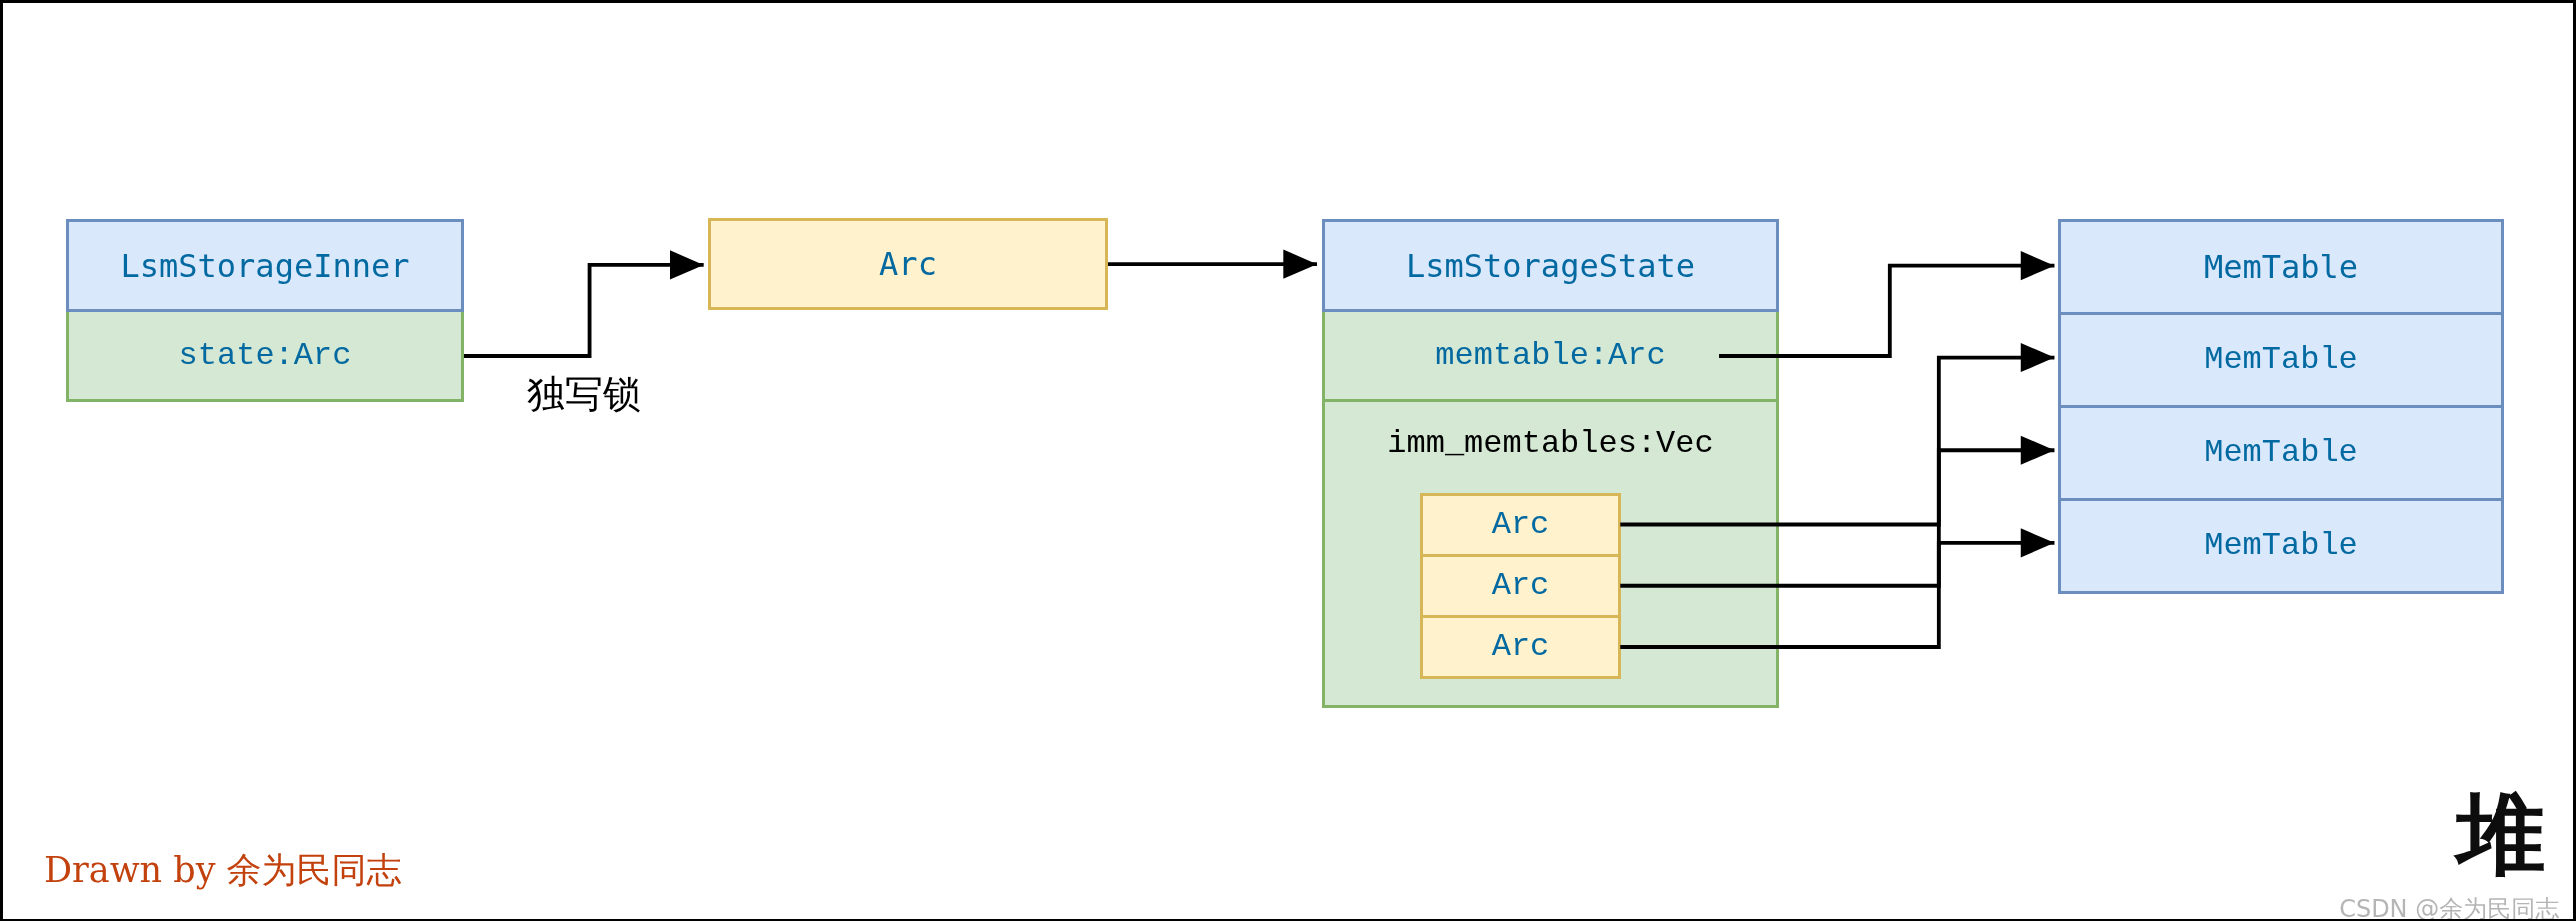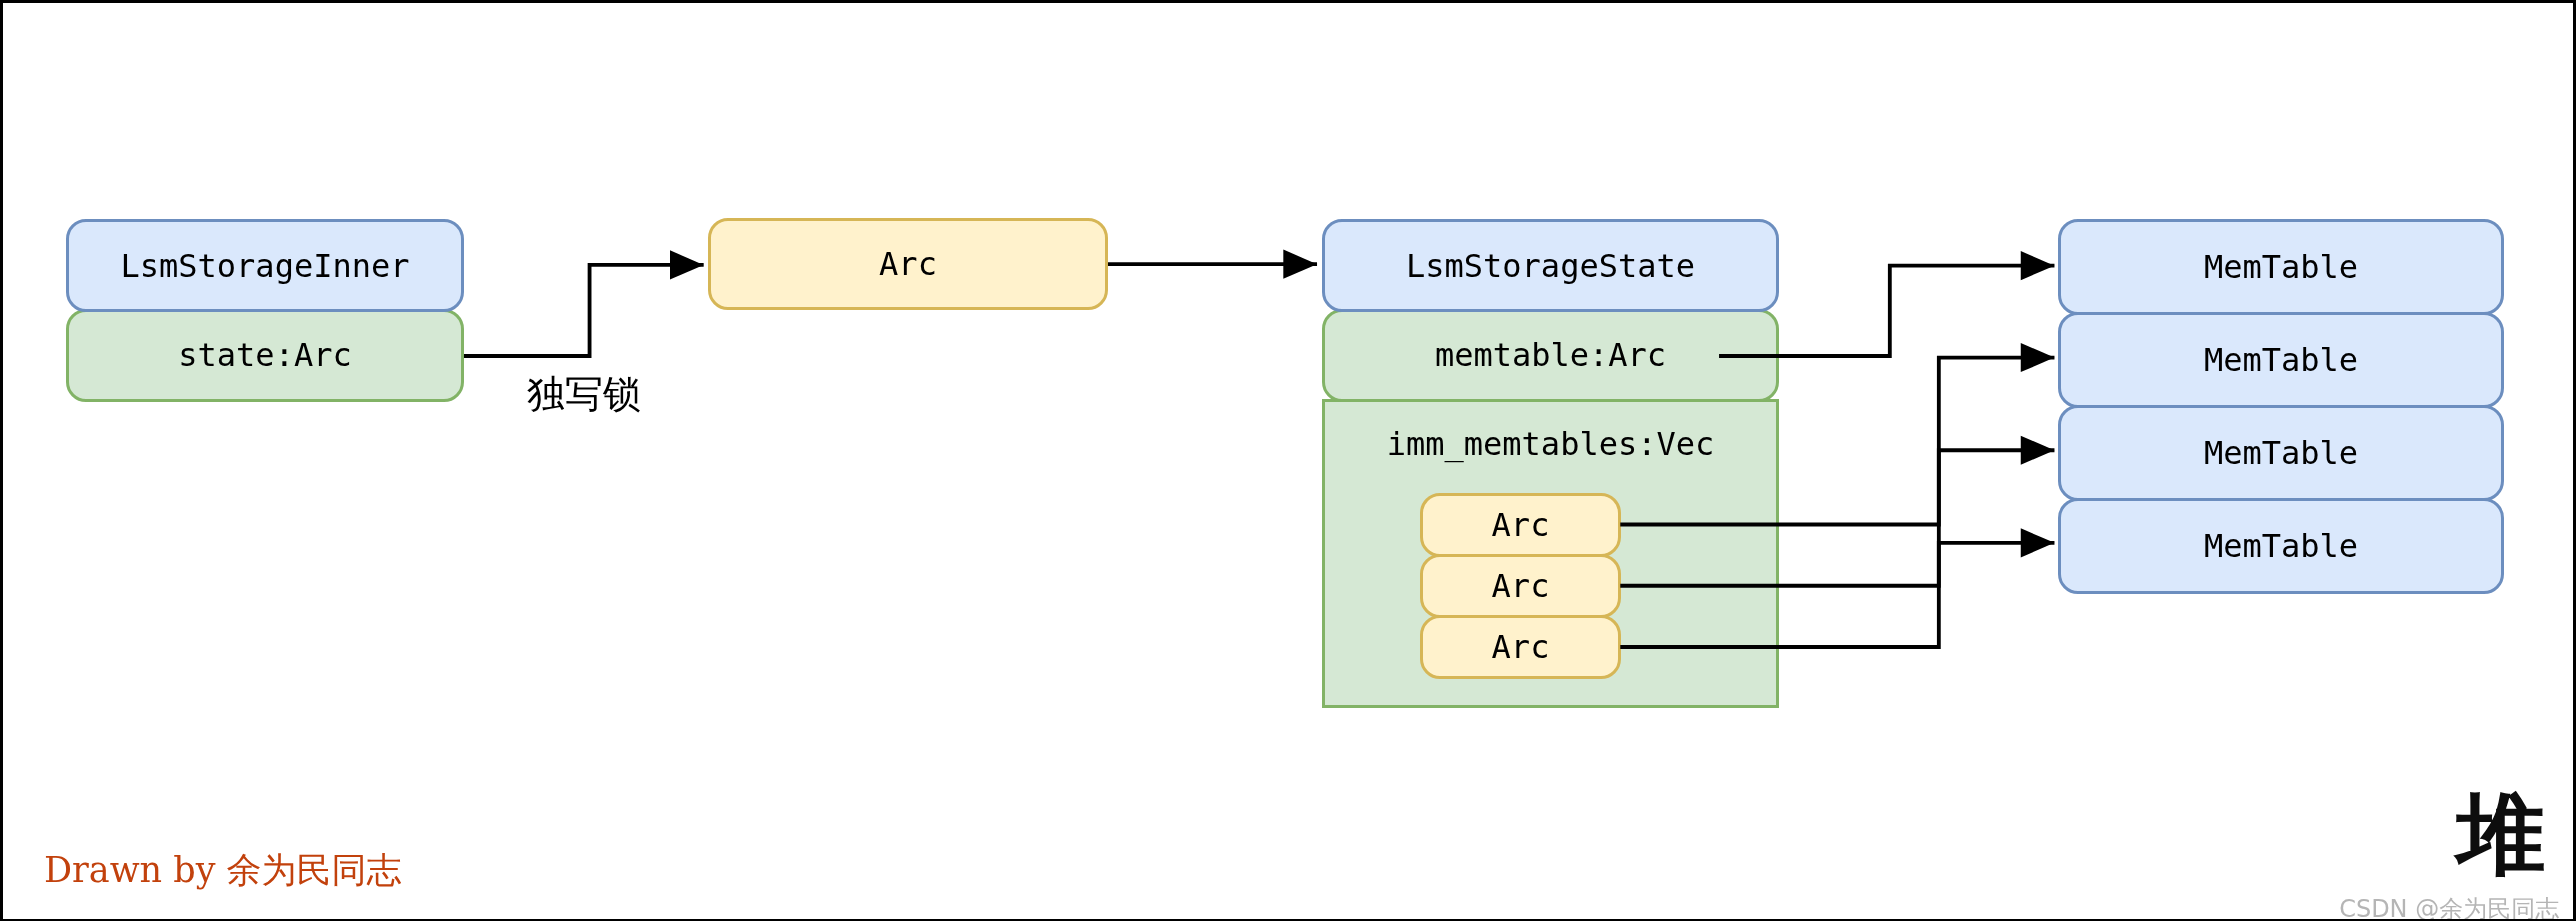--- a/index.html
+++ b/index.html
@@ -9,28 +9,27 @@
     box-sizing:border-box;
     border:3.1px solid #000;
     background:#ffffff;
     overflow:hidden;
     font-family:"DejaVu Sans Mono","Liberation Mono",monospace;
   }
   .node{position:absolute;}
   .section{
     box-sizing:border-box;
     display:flex;align-items:center;justify-content:center;
-    font-size:32px;color:#000000;
+    font-size:32px;color:#0369a1;
     white-space:nowrap;
-    border-radius:20px;
   }
   .sec-blue{background:#dae8fc;border:3.1px solid #6c8ebf;}
   .sec-green{background:#d5e8d4;border:3.1px solid #82b366;}
   .sec-yellow{background:#fff2cc;border:3.1px solid #d6b656;}
-  .stacked{margin-top:-3.1px;}
+  .stacked{margin-top:-3.1px;font-family:Liberation Mono, monospace;}
   .imm-region{
     box-sizing:border-box;
     background:#d5e8d4;border:3.1px solid #82b366;
     position:relative;
   }
   .imm-label{
     position:absolute;left:0;top:0;width:100%;height:84px;
     display:flex;align-items:center;justify-content:center;
     font-size:32px;color:#000;white-space:nowrap;
   }

